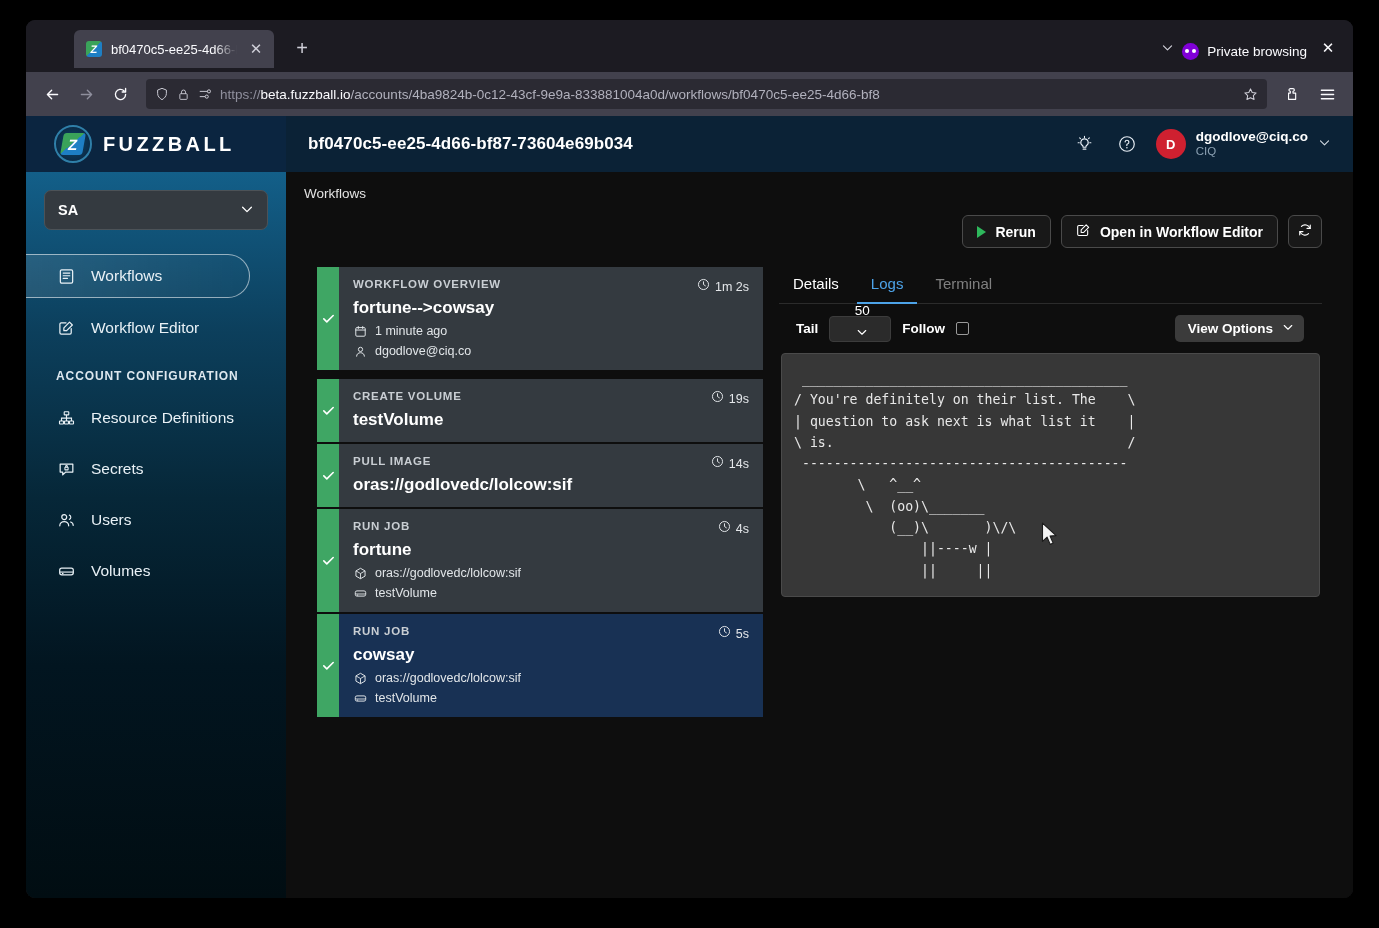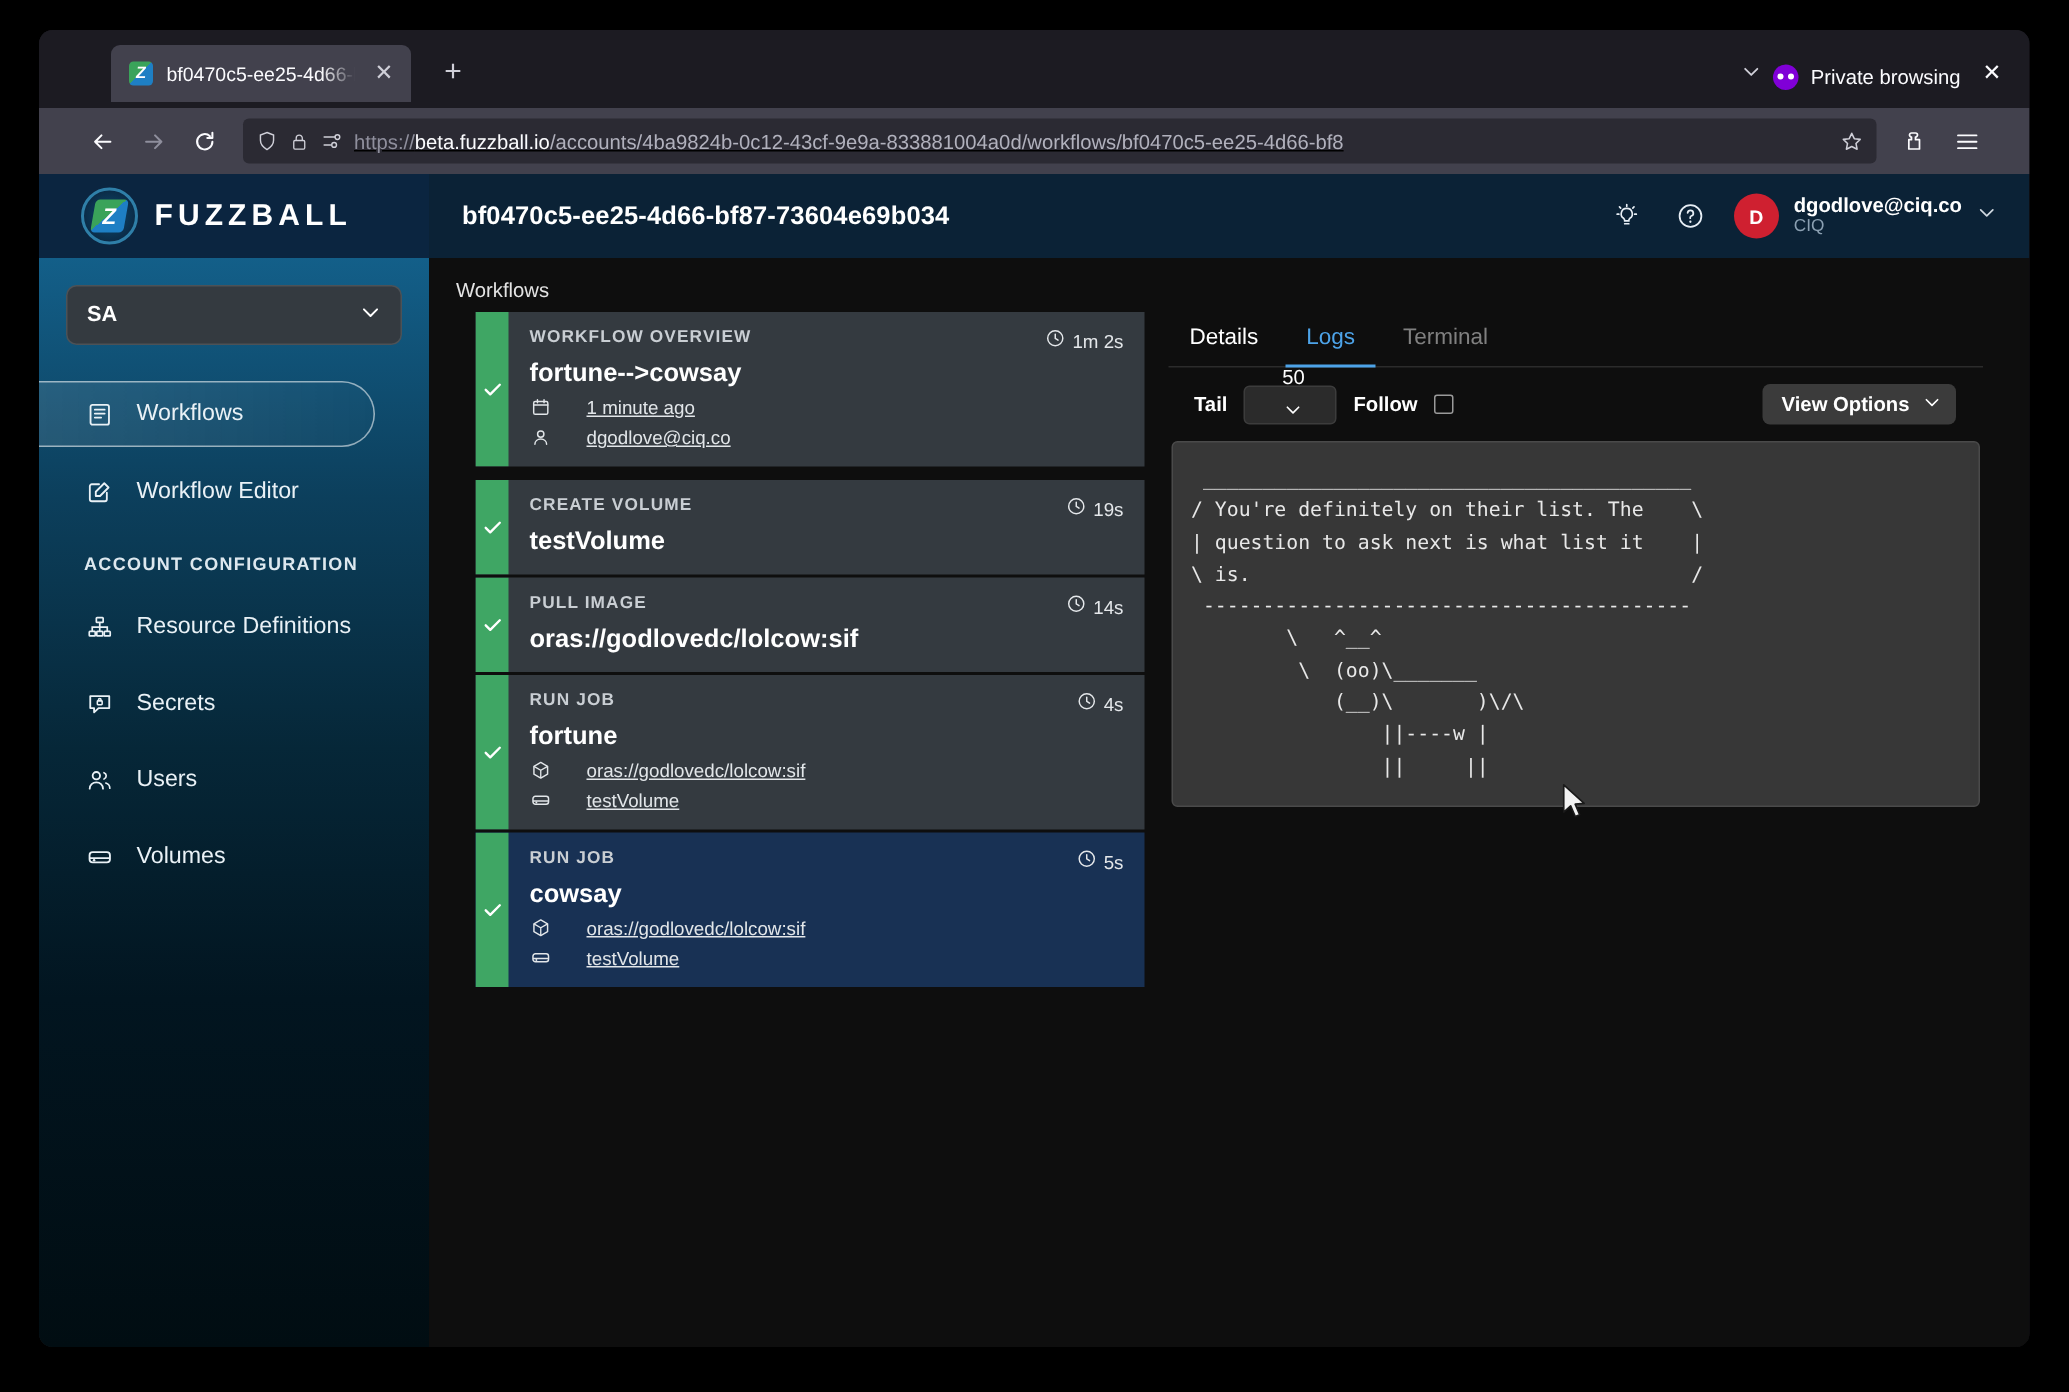--- a/index.html
+++ b/index.html
@@ -92,21 +92,21 @@
     margin-bottom: 10px; margin-right: 10px;
     width: 30px; height: 28px; color: #fbfbfe; font-size: 15px;
     display: flex; align-items: center; justify-content: center;
     cursor: pointer;
   }
 
   
   .navbar {
     height: 44px; background: #42414d;
     display: flex; align-items: center;
-    padding: 0 26px; gap: 2px; flex: none; text-decoration: underline;
+    padding: 0 10px; gap: 2px; flex: none;
   }
   .nav-btn {
     width: 32px; height: 32px; border-radius: 4px;
     display: flex; align-items: center; justify-content: center;
     color: #fbfbfe; cursor: pointer;
   }
   .nav-btn.disabled { color: #8f8f9d; }
   .urlbar {
     flex: 1; height: 30px; margin: 0 8px;
     background: #2b2a33; border-radius: 4px;
@@ -249,22 +249,22 @@
   .card-top { display: flex; align-items: flex-start; gap: 44px; }
   .card-kind {
     flex: 1; color: #c9ced3; font-size: 11.5px;
     font-weight: 700; letter-spacing: .75px;
   }
   .card-dur {
     color: #e4e7ea; font-size: 12.5px; display: flex; align-items: flex-end; gap: 5px; flex: none;
   }
   .card-title { color: #fff; font-size: 17px; font-weight: 700; margin-top: 4px; }
   .card-meta {
-    display: flex; align-items: flex-start; gap: 24px; margin-top: 6px;
-    color: #e2e6e9; font-size: 12.5px; text-decoration: underline;
+    display: flex; align-items: center; gap: 8px; margin-top: 6px;
+    color: #e2e6e9; font-size: 12.5px;
   }
   .card-meta .mic { width: 14px; display: flex; align-items: center; justify-content: center; flex: none; }
 
   
   .detail { flex: 1; min-width: 0; display: flex; flex-direction: column; }
   .tabs { display: flex; gap: 4px; border-bottom: 1px solid #2b2b2b; }
   .dtab {
     padding: 8px 14px 10px 14px; font-size: 15px; color: #fff;
     cursor: pointer; border-bottom: 2px solid transparent; margin-bottom: -1px;
   }
@@ -498,20 +498,43 @@
                 <circle cx="5" cy="11.1" r=".9" fill="currentColor"></circle>
               </svg>
           </span>
           <span>Volumes</span>
         </div>
       </div>
 
       <div class="main">
         <div class="breadcrumb">Workflows</div>
 
+        <div class="toolbar">
+          <div class="tbtn">
+            <span class="play-tri"></span>
+            <span>Rerun</span>
+          </div>
+          <div class="tbtn">
+            <span>
+              <svg width="15" height="15" viewBox="0 0 18 18">
+                  <path d="M8.5 3H3.4A1.4 1.4 0 0 0 2 4.4v9.2A1.4 1.4 0 0 0 3.4 15h9.2a1.4 1.4 0 0 0 1.4-1.4V9" fill="none" stroke="currentColor" stroke-width="1.3" stroke-linecap="round"></path>
+                  <path d="M12.2 2.3l3 3-6 6H6.2V8.3z" fill="none" stroke="currentColor" stroke-width="1.3" stroke-linejoin="round"></path>
+                </svg>
+            </span>
+            <span>Open in Workflow Editor</span>
+          </div>
+          <div class="tbtn icon-only">
+            <span>
+              <svg width="16" height="16" viewBox="0 0 18 18">
+                  <path d="M14.6 7.2a5.8 5.8 0 0 0-9.6-2.3M3.4 10.8a5.8 5.8 0 0 0 9.6 2.3" fill="none" stroke="currentColor" stroke-width="1.3" stroke-linecap="round"></path>
+                  <path d="M14.9 3.6v3.6h-3.6M3.1 14.4v-3.6h3.6" fill="none" stroke="currentColor" stroke-width="1.3" stroke-linecap="round" stroke-linejoin="round"></path>
+                </svg>
+            </span>
+          </div>
+        </div>
 
         <div class="panes">
 
           <div class="steps">
 
             <div class="card gap">
               <div class="card-status">
                 <svg width="15" height="15" viewBox="0 0 16 16">
                     <path d="M3 8.4l3.2 3.2L13 4.8" fill="none" stroke="currentColor" stroke-width="1.7" stroke-linecap="round" stroke-linejoin="round"></path>
                   </svg>

